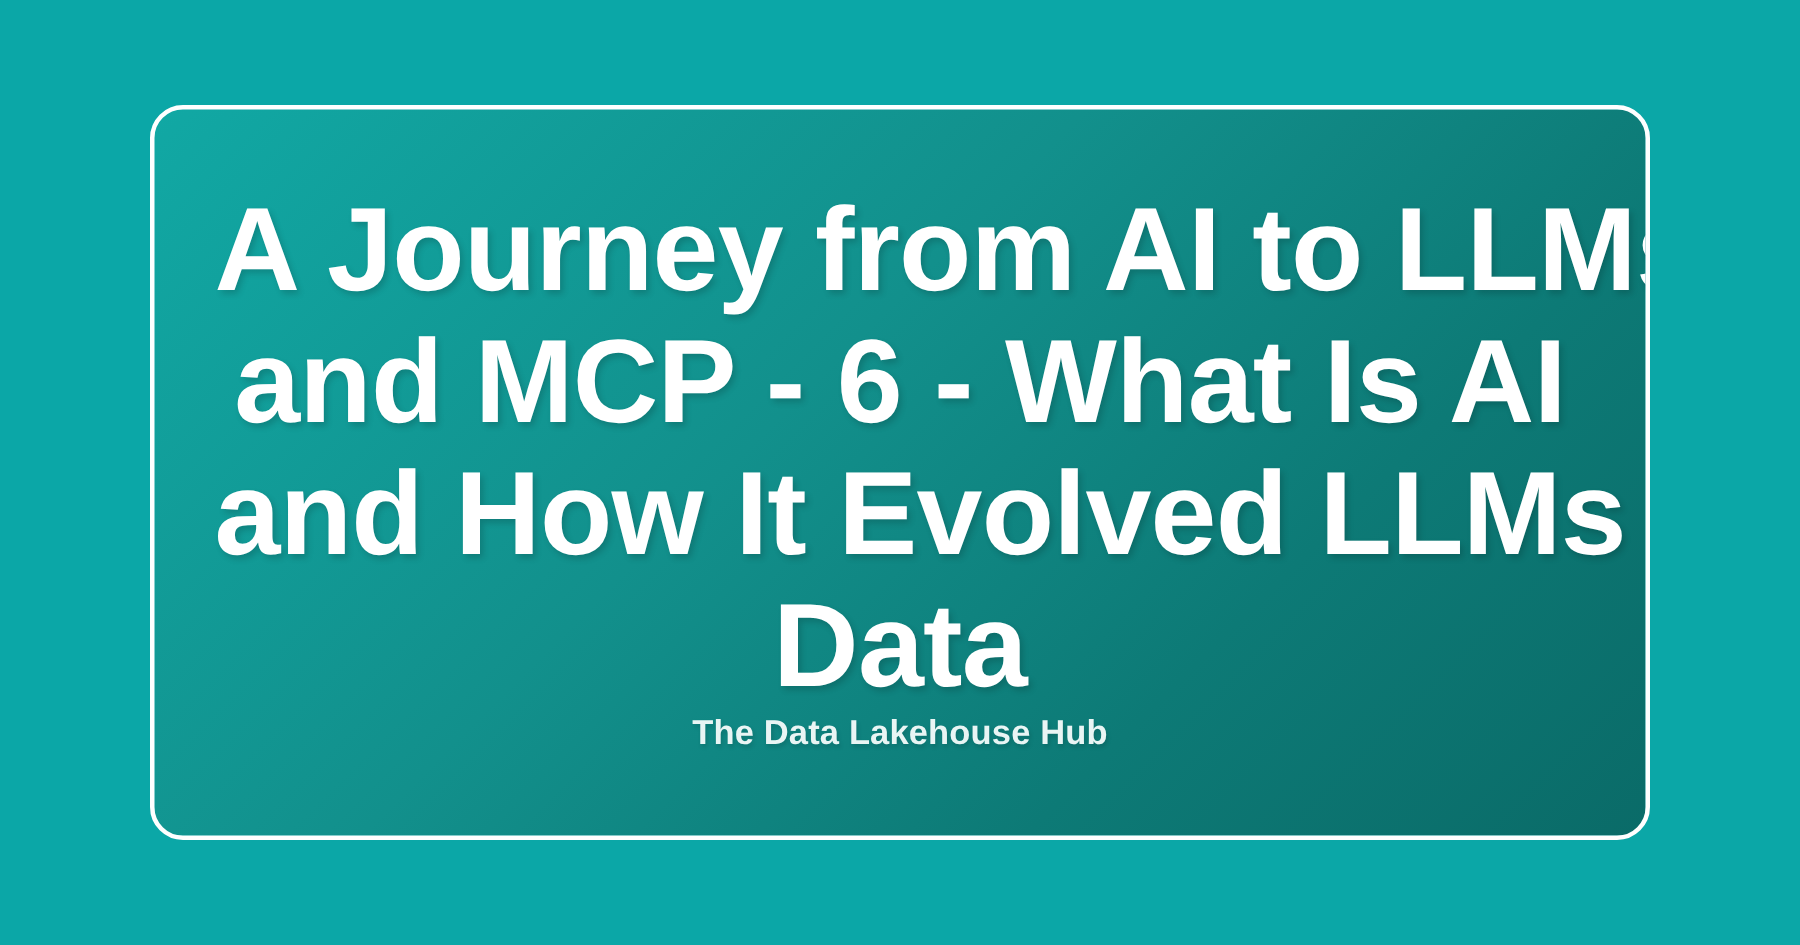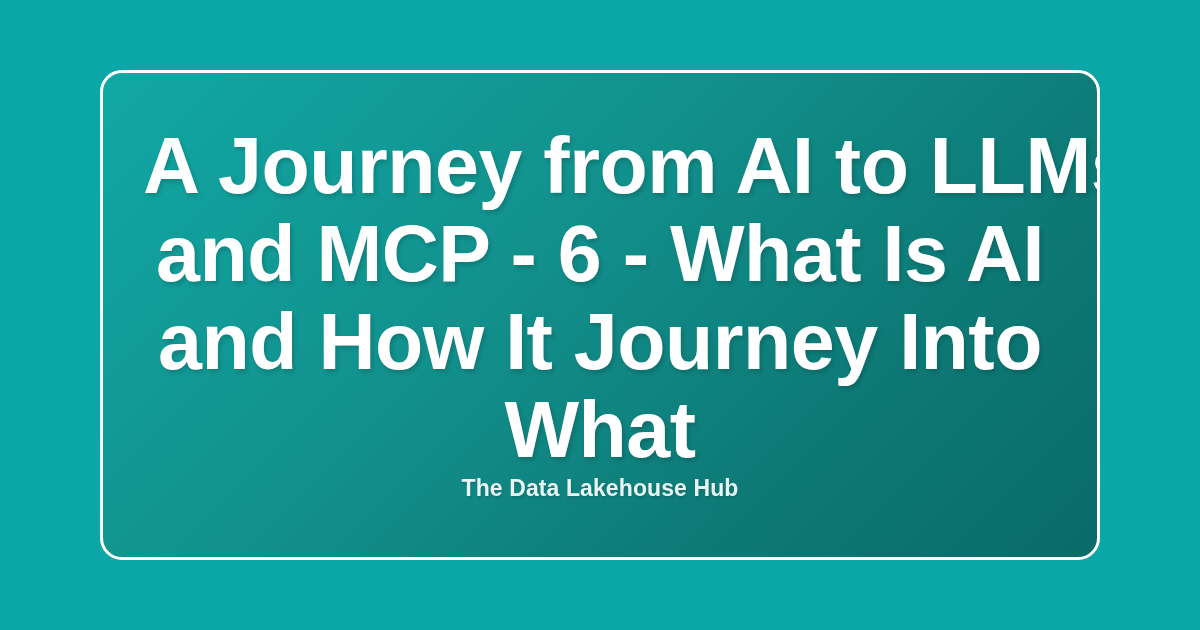--- a/index.html
+++ b/index.html
@@ -74,21 +74,21 @@
 </head>
 <body>
 
 <div id="og-card-canvas">
 
   <div id="inner-card">
 
     <div id="title-block">
       <span class="title-line">A Journey from AI to LLMs</span>
       <span class="title-line">and MCP - 6 - What Is AI</span>
-      <span class="title-line">and How It Journey Into</span>
-      <span class="title-line">What</span>
+      <span class="title-line">and How It Evolved LLMs</span>
+      <span class="title-line">Data</span>
     </div>
 
     <div id="subtitle">The Data Lakehouse Hub</div>
 
   </div>
 
 </div>
 
 </body></html>

